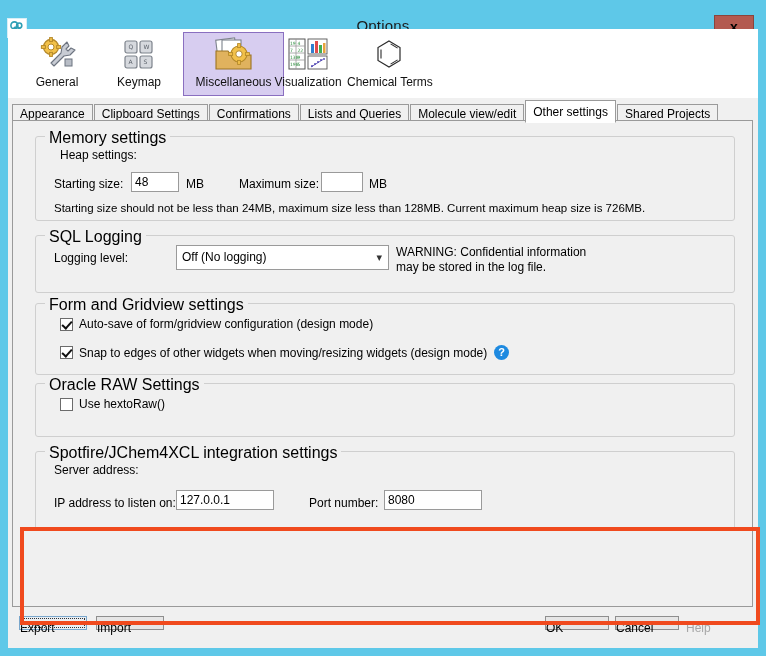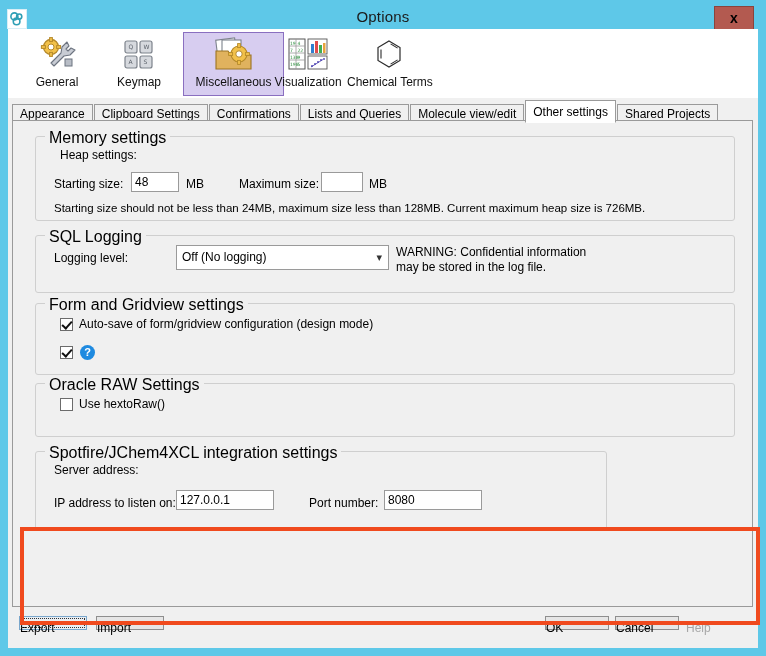--- a/index.html
+++ b/index.html
@@ -9,21 +9,21 @@
     font-size:12px;color:#000;
     background:#5ec8e8;
   }
   #window{
     position:absolute;left:0;top:0;width:766px;height:656px;
     background:#5ec8e8;
     box-sizing:border-box;
   }
   
   #titlebar{
-    position:absolute;left:0;top:4px;width:766px;height:29px;
+    position:absolute;left:0;top:13px;width:766px;height:29px;
     background:#5ec8e8;
   }
   #app-icon{
     position:absolute;left:7px;top:5px;width:20px;height:20px;
     background:#ffffff;border:1px solid #d8eef6;box-sizing:border-box;
   }
   #app-icon svg{display:block;}
   #title-text{
     position:absolute;left:0;top:4px;width:766px;text-align:center;
     font-size:15px;color:#1b1b1b;letter-spacing:.2px;
@@ -308,33 +308,34 @@
       </div>
 
       <div class="group" style="left:22px;top:182px;width:700px;height:72px;">
         <span class="glabel">Form and Gridview settings</span>
         <div class="cbrow" style="left:24px;top:13px;">
           <div class="cbox checked"></div>
           <span class="cbtext">Auto-save of form/gridview configuration (design mode)</span>
         </div>
         <div class="cbrow" style="left:24px;top:41px;">
           <div class="cbox checked"></div>
+          <span class="cbtext">Snap to edges of other widgets when moving/resizing widgets (design mode)</span>
           <div class="helpicon">?</div>
         </div>
       </div>
 
       <div class="group" style="left:22px;top:262px;width:700px;height:54px;">
         <span class="glabel">Oracle RAW Settings</span>
         <div class="cbrow" style="left:24px;top:13px;">
           <div class="cbox"></div>
           <span class="cbtext">Use hextoRaw()</span>
         </div>
       </div>
 
-      <div class="group" style="left:22px;top:330px;width:572px;height:80px;">
+      <div class="group" style="left:22px;top:330px;width:700px;height:80px;">
         <span class="glabel">Spotfire/JChem4XCL integration settings</span>
         <span class="sublabel" style="left:18px;top:11px;">Server address:</span>
         <span class="fieldlabel" style="left:18px;top:44px;">IP address to listen on:</span>
         <div class="textbox" style="left:140px;top:38px;width:98px;">127.0.0.1</div>
         <span class="fieldlabel" style="left:273px;top:44px;">Port number:</span>
         <div class="textbox" style="left:348px;top:38px;width:98px;">8080</div>
       </div>
 
     </div>
 

